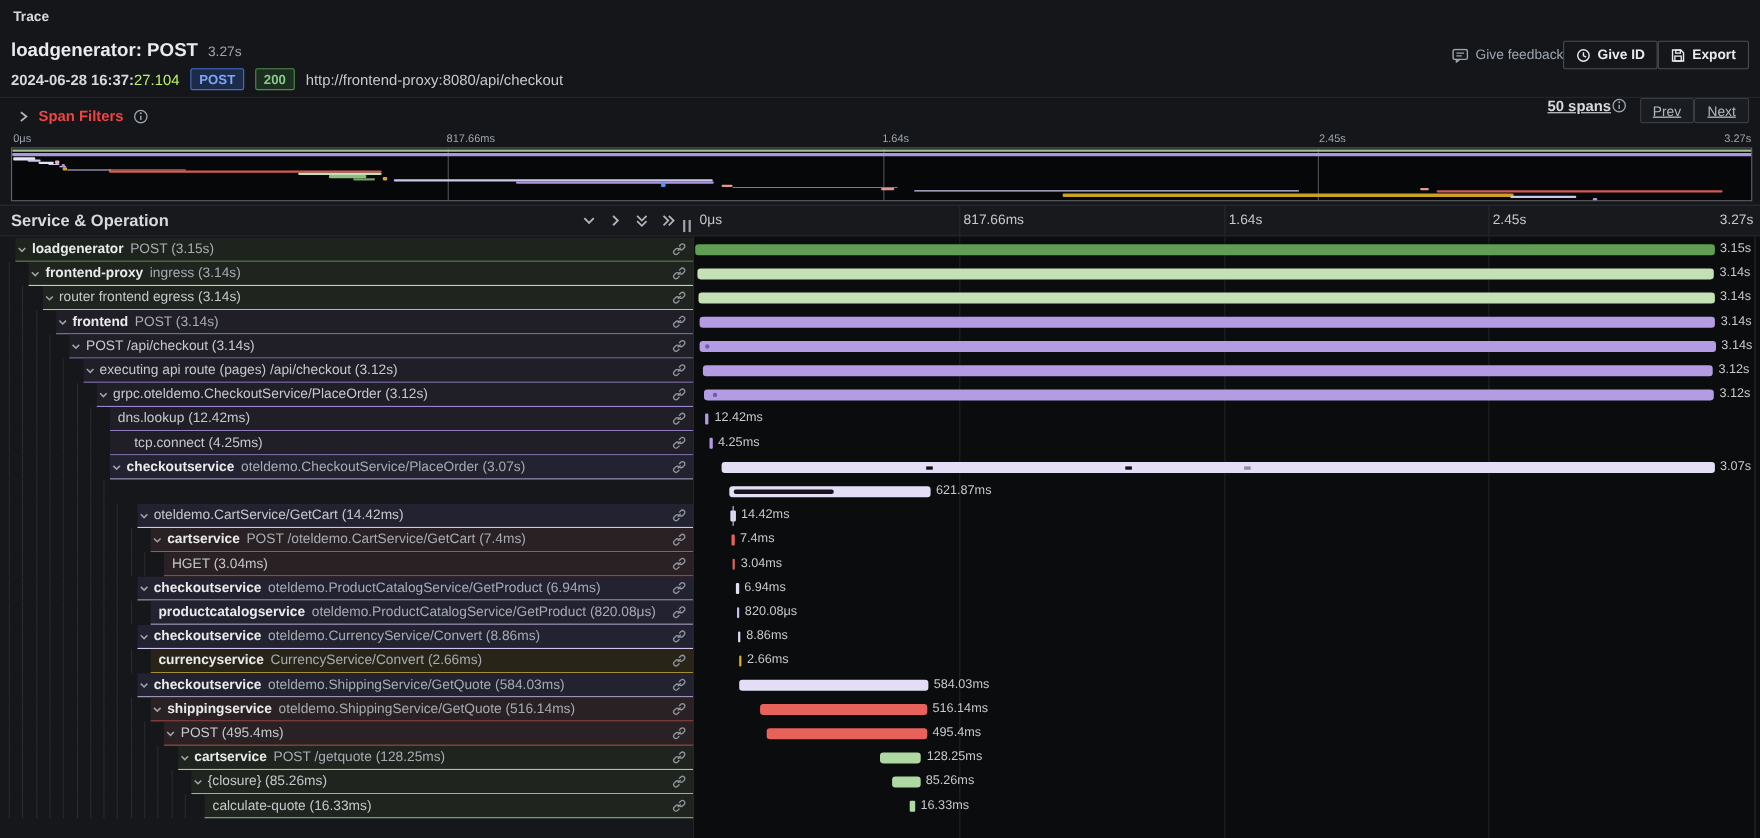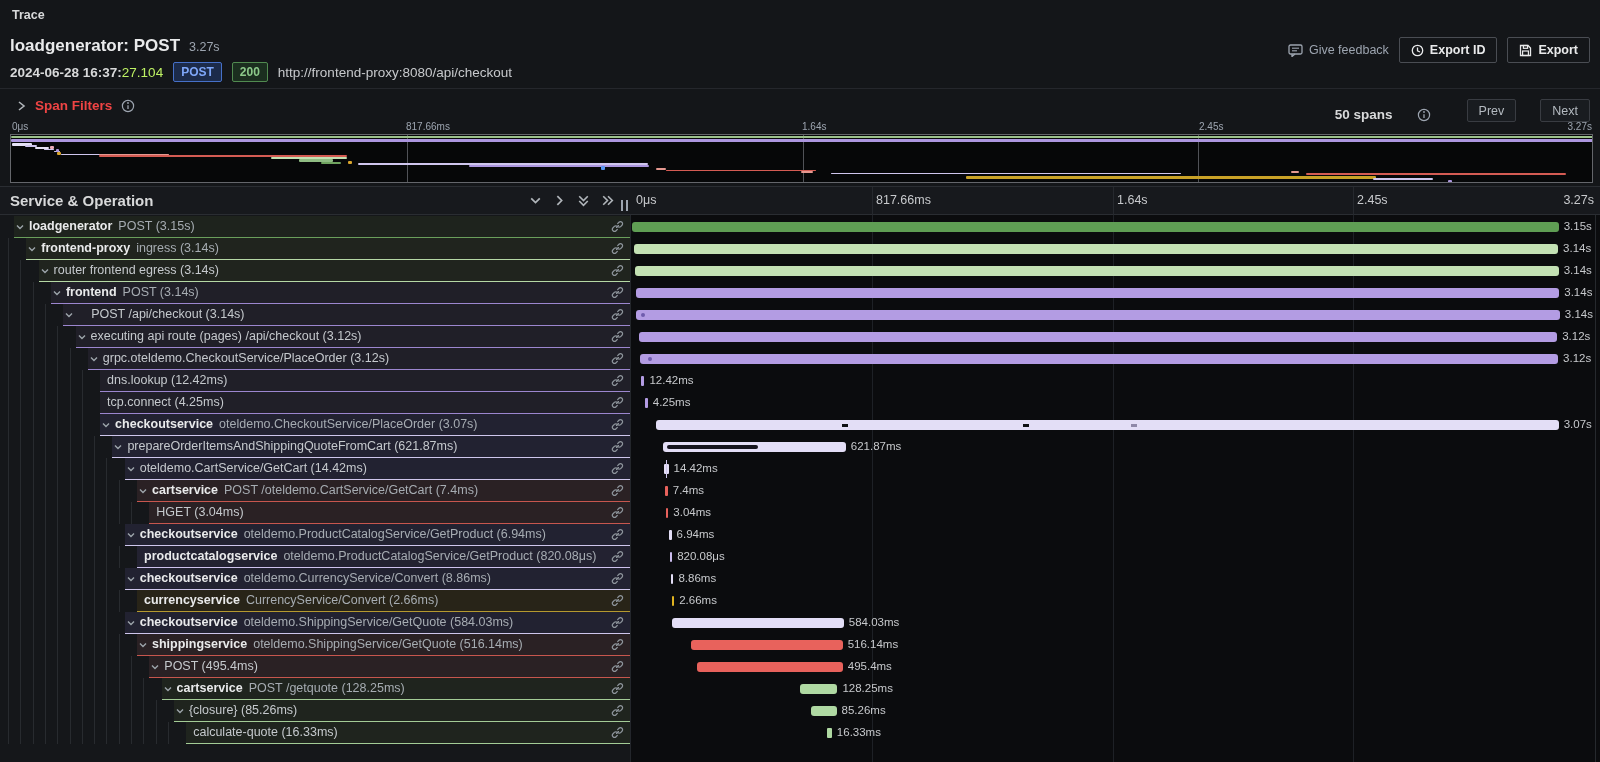--- a/index.html
+++ b/index.html
@@ -10,40 +10,40 @@
     color:#d8d9da; -webkit-font-smoothing:antialiased;
   }
   .abs { position:absolute; }
   svg { display:block; }
 
   
   .panel-title { left:12px; top:8px; font-size:12.5px; font-weight:700; color:#d8d9da; }
   .trace-name-row { left:10px; top:36px; display:flex; align-items:baseline; gap:9px; }
   .trace-name { font-size:17px; font-weight:700; color:#e9eaeb; }
   .trace-duration { font-size:12.5px; color:#9da5b0; }
-  .header-actions { right:10px; top:37px; display:flex; align-items:center; gap:10px; }
+  .header-actions { right:10px; top:37px; display:flex; align-items:center; }
   .feedback { display:flex; align-items:center; gap:6px; color:#9da5b0; font-size:12.5px; cursor:pointer; }
   .hbtn {
     display:flex; align-items:center; gap:6px; height:26px; padding:0 11px;
     border:1px solid #4a4d53; border-radius:2px; background:#141619;
     color:#e9eaeb; font-size:12.5px; font-weight:700; cursor:pointer;
   }
   .meta-row { left:10px; top:61px; display:flex; align-items:center; gap:10px; height:22px; }
   .timestamp { font-size:13.5px; color:#d8d9da; font-weight:600; }
   .timestamp .frac { color:#bef264; font-weight:400; }
   .badge { height:20px; display:flex; align-items:center; padding:0 7px; border-radius:2px; font-size:12px; font-weight:600; }
   .badge.method { background:#1c2b4a; border:1px solid #4670c8; color:#7ea6f8; }
   .badge.status { background:#1b2e1f; border:1px solid #518a50; color:#8cc98a; }
   .url { font-size:13.5px; color:#c7c9cc; }
 
   
   .filters-row { left:0; top:88px; width:1600px; height:33px; border-top:1px solid #25272c; }
   .filters-left { position:absolute; left:16px; top:0; height:33px; display:flex; align-items:center; gap:9px; cursor:pointer; }
   .filters-label { font-size:13.5px; font-weight:700; color:#ef4444; }
-  .filters-right { position:absolute; right:10px; top:0; height:33px; display:flex; align-items:flex-end; gap:24px; }
+  .filters-right { position:absolute; right:10px; top:0; height:33px; display:flex; align-items:flex-start; gap:0;text-decoration:underline; }
   .span-count { font-size:13.5px; font-weight:700; color:#d8d9da; }
   .nav-btn {
     height:23px; padding:0 11px; display:flex; align-items:center;
     border:1px solid #393c42; border-radius:2px; background:#191c20;
     color:#b4bac0; font-size:12.5px; cursor:pointer;
   }
   .info-icon { cursor:pointer; }
 
   
   .mm-labels { left:0; top:121px; width:1600px; height:13px; font-size:10px; color:#9da5b0; }
@@ -112,21 +112,21 @@
       </span>
       <span>Give feedback</span>
     </div>
     <div class="hbtn">
       <span>
         <svg width="13" height="13" viewBox="0 0 13 13">
             <circle cx="6.5" cy="6.5" r="5.2" fill="none" stroke="#e9eaeb" stroke-width="1.3"></circle>
             <path d="M6.5 3.5 L6.5 6.8 L9 8" fill="none" stroke="#e9eaeb" stroke-width="1.3"></path>
           </svg>
       </span>
-      <span>Export ID</span>
+      <span>Give ID</span>
     </div>
     <div class="hbtn">
       <span>
         <svg width="13" height="13" viewBox="0 0 13 13">
             <path d="M1.5 1.5 H9 L11.5 4 V11.5 H1.5 Z" fill="none" stroke="#e9eaeb" stroke-width="1.3"></path>
             <rect x="3.6" y="7" width="5.8" height="4.5" fill="none" stroke="#e9eaeb" stroke-width="1.2"></rect>
             <rect x="4.4" y="1.5" width="4.2" height="2.8" fill="none" stroke="#e9eaeb" stroke-width="1.2"></rect>
           </svg>
       </span>
       <span>Export</span>
@@ -364,21 +364,21 @@
           <div class="guide" style="left: 8px;"></div>
           <div class="guide" style="left: 20.3px;"></div>
           <div class="guide" style="left: 32.6px;"></div>
           <div class="guide" style="left: 44.9px;"></div>
           <div class="row-content" style="left: 63.2px; background: rgb(32, 31, 40); border-bottom: 1px solid rgb(156, 134, 207);">
             <span class="row-chevron">
               <svg width="10" height="10" viewBox="0 0 10 10">
                 <polyline points="2,3.5 5,6.5 8,3.5" fill="none" stroke="#9da5ab" stroke-width="1.4"></polyline>
               </svg>
             </span>
-            <div class="row-text" style="padding-left: 28px; padding-right: 24px;"><span class="op solo">POST /api/checkout (3.14s)</span></div>
+            <div class="row-text" style="padding-left: 15px; padding-right: 24px;"><span class="op solo">POST /api/checkout (3.14s)</span></div>
             <span class="row-link">
               <svg width="13" height="13" viewBox="0 0 16 16" fill="none" stroke="#8e959c" stroke-width="1.5" stroke-linecap="round">
                 <path d="M6.8 9.2 L9.2 6.8"></path>
                 <path d="M8.2 4.4 L9.8 2.8 a2.6 2.6 0 0 1 3.7 3.7 L11.9 8.1 a2.6 2.6 0 0 1-3.7 0"></path>
                 <path d="M7.8 11.6 L6.2 13.2 a2.6 2.6 0 0 1-3.7-3.7 L4.1 7.9 a2.6 2.6 0 0 1 3.7 0"></path>
               </svg>
             </span>
           </div>
         </div>
         <div class="row-right">
@@ -475,21 +475,21 @@
       <div class="row">
         <div class="row-left">
           <div class="guide" style="left: 8px;"></div>
           <div class="guide" style="left: 20.3px;"></div>
           <div class="guide" style="left: 32.6px;"></div>
           <div class="guide" style="left: 44.9px;"></div>
           <div class="guide" style="left: 57.2px;"></div>
           <div class="guide" style="left: 69.5px;"></div>
           <div class="guide" style="left: 81.8px;"></div>
           <div class="row-content" style="left: 100.1px; background: rgb(32, 31, 40); border-bottom: 1px solid rgb(156, 134, 207);">
-            <div class="row-text" style="padding-left: 7px; padding-right: 24px;"><span class="op solo">tcp.connect (4.25ms)</span></div>
+            <div class="row-text" style="padding-left: 22px; padding-right: 24px;"><span class="op solo">tcp.connect (4.25ms)</span></div>
             <span class="row-link">
               <svg width="13" height="13" viewBox="0 0 16 16" fill="none" stroke="#8e959c" stroke-width="1.5" stroke-linecap="round">
                 <path d="M6.8 9.2 L9.2 6.8"></path>
                 <path d="M8.2 4.4 L9.8 2.8 a2.6 2.6 0 0 1 3.7 3.7 L11.9 8.1 a2.6 2.6 0 0 1-3.7 0"></path>
                 <path d="M7.8 11.6 L6.2 13.2 a2.6 2.6 0 0 1-3.7-3.7 L4.1 7.9 a2.6 2.6 0 0 1 3.7 0"></path>
               </svg>
             </span>
           </div>
         </div>
         <div class="row-right">
@@ -534,35 +534,20 @@
       <div class="row">
         <div class="row-left">
           <div class="guide" style="left: 8px;"></div>
           <div class="guide" style="left: 20.3px;"></div>
           <div class="guide" style="left: 32.6px;"></div>
           <div class="guide" style="left: 44.9px;"></div>
           <div class="guide" style="left: 57.2px;"></div>
           <div class="guide" style="left: 69.5px;"></div>
           <div class="guide" style="left: 81.8px;"></div>
           <div class="guide" style="left: 94.1px;"></div>
-          <div class="row-content" style="left: 112.4px; background: rgb(34, 34, 49); border-bottom: 1px solid rgb(206, 198, 236);">
-            <span class="row-chevron">
-              <svg width="10" height="10" viewBox="0 0 10 10">
-                <polyline points="2,3.5 5,6.5 8,3.5" fill="none" stroke="#9da5ab" stroke-width="1.4"></polyline>
-              </svg>
-            </span>
-            <div class="row-text" style="padding-left: 15px; padding-right: 24px;"><span class="op solo">prepareOrderItemsAndShippingQuoteFromCart (621.87ms)</span></div>
-            <span class="row-link">
-              <svg width="13" height="13" viewBox="0 0 16 16" fill="none" stroke="#8e959c" stroke-width="1.5" stroke-linecap="round">
-                <path d="M6.8 9.2 L9.2 6.8"></path>
-                <path d="M8.2 4.4 L9.8 2.8 a2.6 2.6 0 0 1 3.7 3.7 L11.9 8.1 a2.6 2.6 0 0 1-3.7 0"></path>
-                <path d="M7.8 11.6 L6.2 13.2 a2.6 2.6 0 0 1-3.7-3.7 L4.1 7.9 a2.6 2.6 0 0 1 3.7 0"></path>
-              </svg>
-            </span>
-          </div>
         </div>
         <div class="row-right">
           <div class="bar" style="left: 32.8899px; width: 182.948px; background: rgb(227, 222, 246);">
             <div class="mk-stripe" style="left: 3.65895px; width: 91.4738px;"></div>
           </div>
           <span class="bar-label" style="left: 220.838px;">621.87ms</span>
         </div>
       </div>
       <div class="row">
         <div class="row-left">

